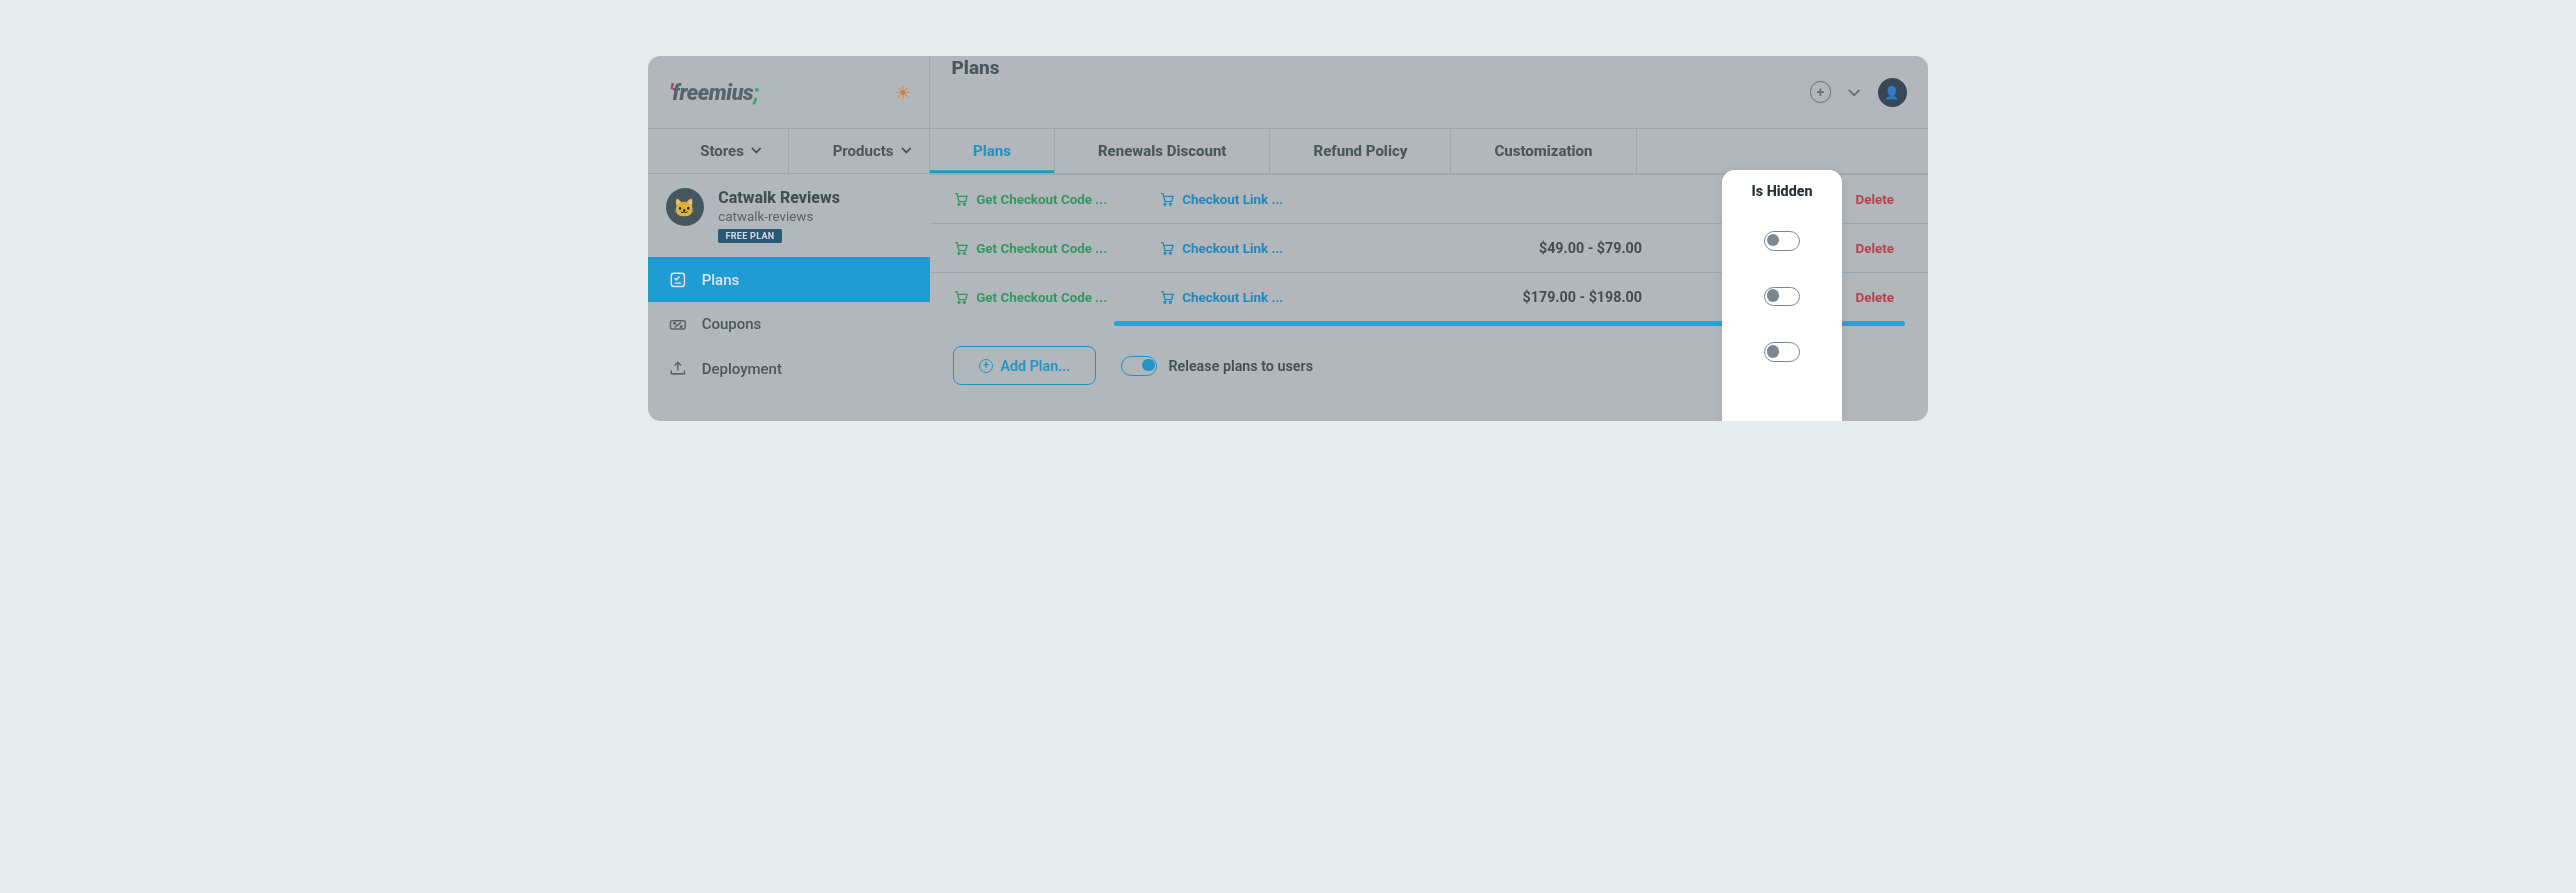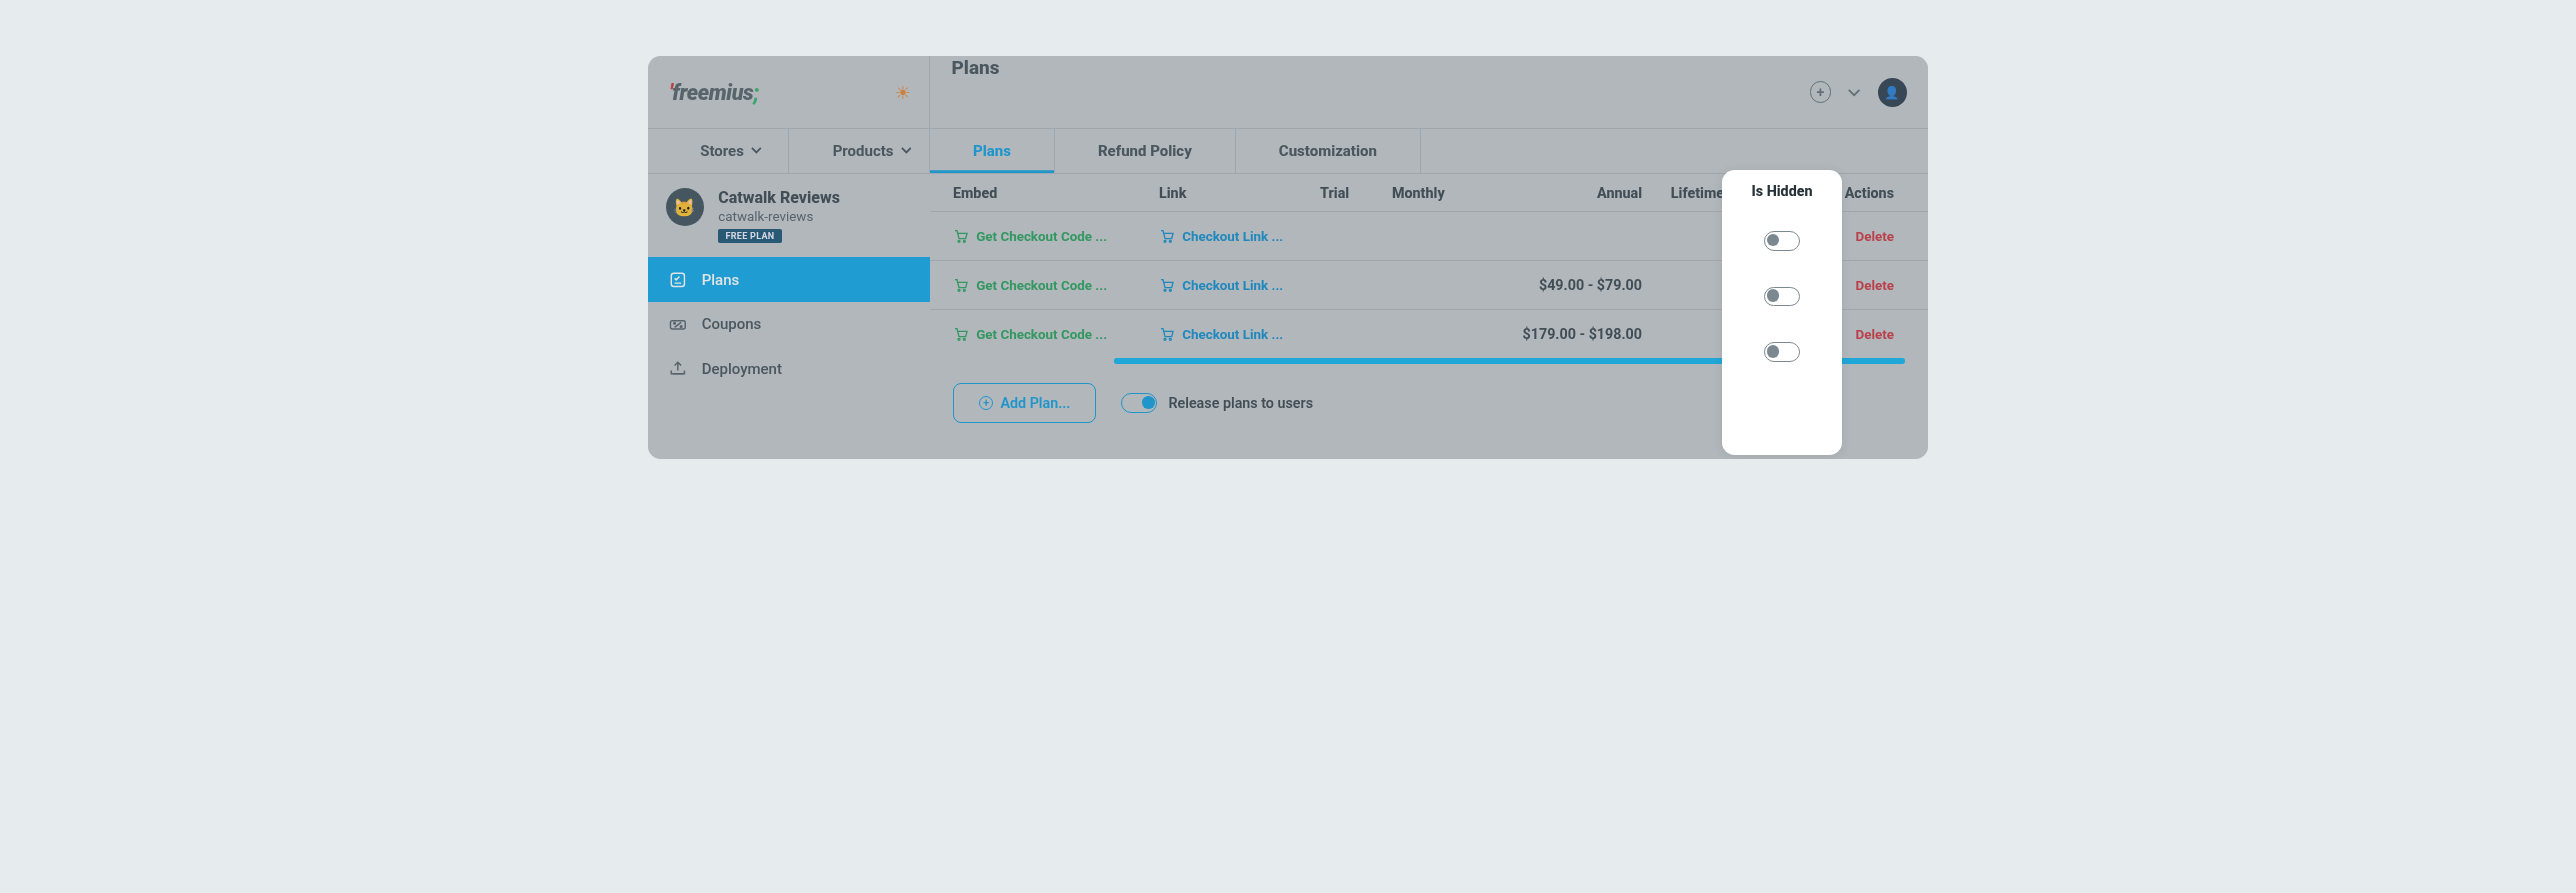--- a/index.html
+++ b/index.html
@@ -113,20 +113,21 @@
         </div>
       <div class="dd">
           <span>Products</span>
           <svg viewBox="0 0 12 8">
             <polyline points="1,1 6,6 11,1"></polyline>
           </svg>
         </div>
     </div>
     <div class="tabs">
       <div class="tab active">Plans</div>
+      <div class="tab">Renewals Discount</div>
       <div class="tab">Refund Policy</div>
       <div class="tab">Customization</div>
     </div>
   </div>
 
   <div class="body">
     <div class="side">
       <div class="prod">
         <div class="prod-ava">🐱</div>
         <div>
@@ -166,30 +167,20 @@
       <div class="highlight-col">
         <div class="hc-title">Is Hidden</div>
         <div class="hc-toggles">
           <div class="toggle"></div>
           <div class="toggle"></div>
           <div class="toggle"></div>
         </div>
       </div>
 
       <div class="tbl">
-        <div class="th-row">
-          <div class="th c-embed">Embed</div>
-          <div class="th c-link">Link</div>
-          <div class="th c-trial">Trial</div>
-          <div class="th c-monthly">Monthly</div>
-          <div class="th c-annual">Annual</div>
-          <div class="th c-lifetime">Lifetime</div>
-          <div class="th c-hidden"></div>
-          <div class="th c-actions">Actions</div>
-        </div>
 
         <div class="tr">
           <div class="c-embed">
               <span class="link-g">
                 <svg class="cart cart-g" viewBox="0 0 24 24">
                   <circle cx="9" cy="20" r="1.5"></circle>
                   <circle cx="17" cy="20" r="1.5"></circle>
                   <path d="M3 4h3l3 12h10l2-8H7"></path>
                 </svg>
                 <span>Get Checkout Code ...</span>

